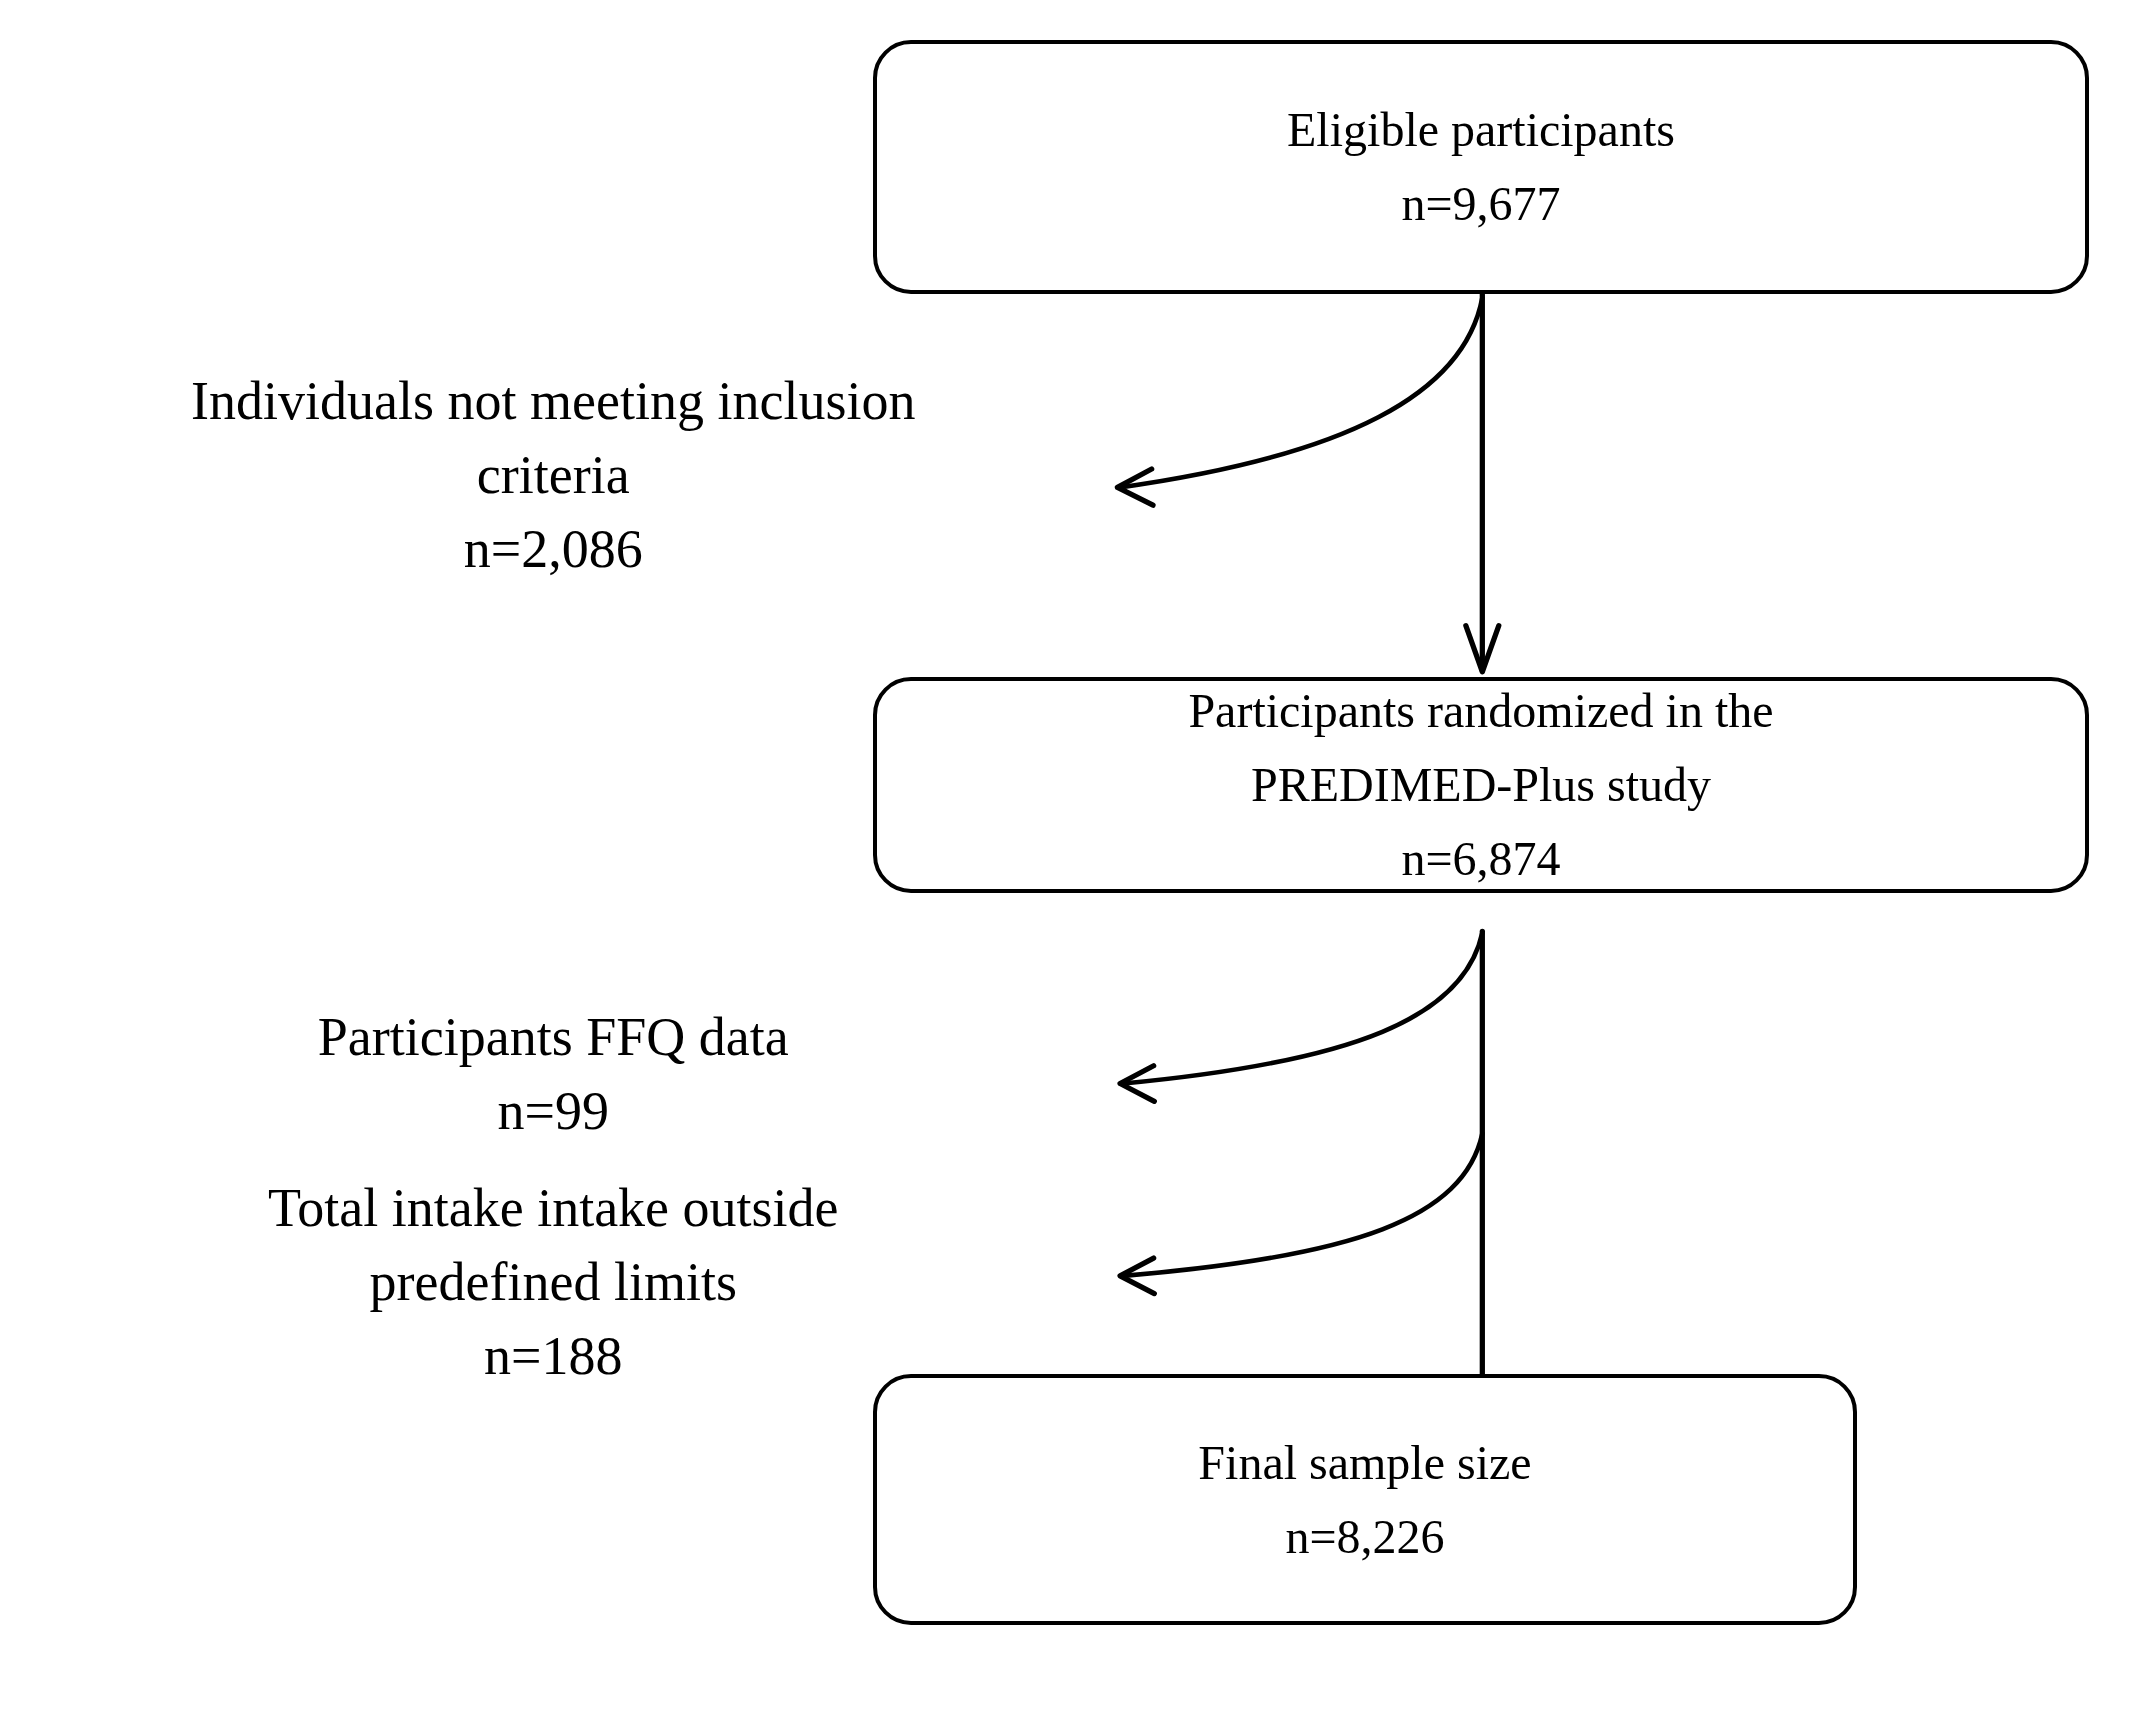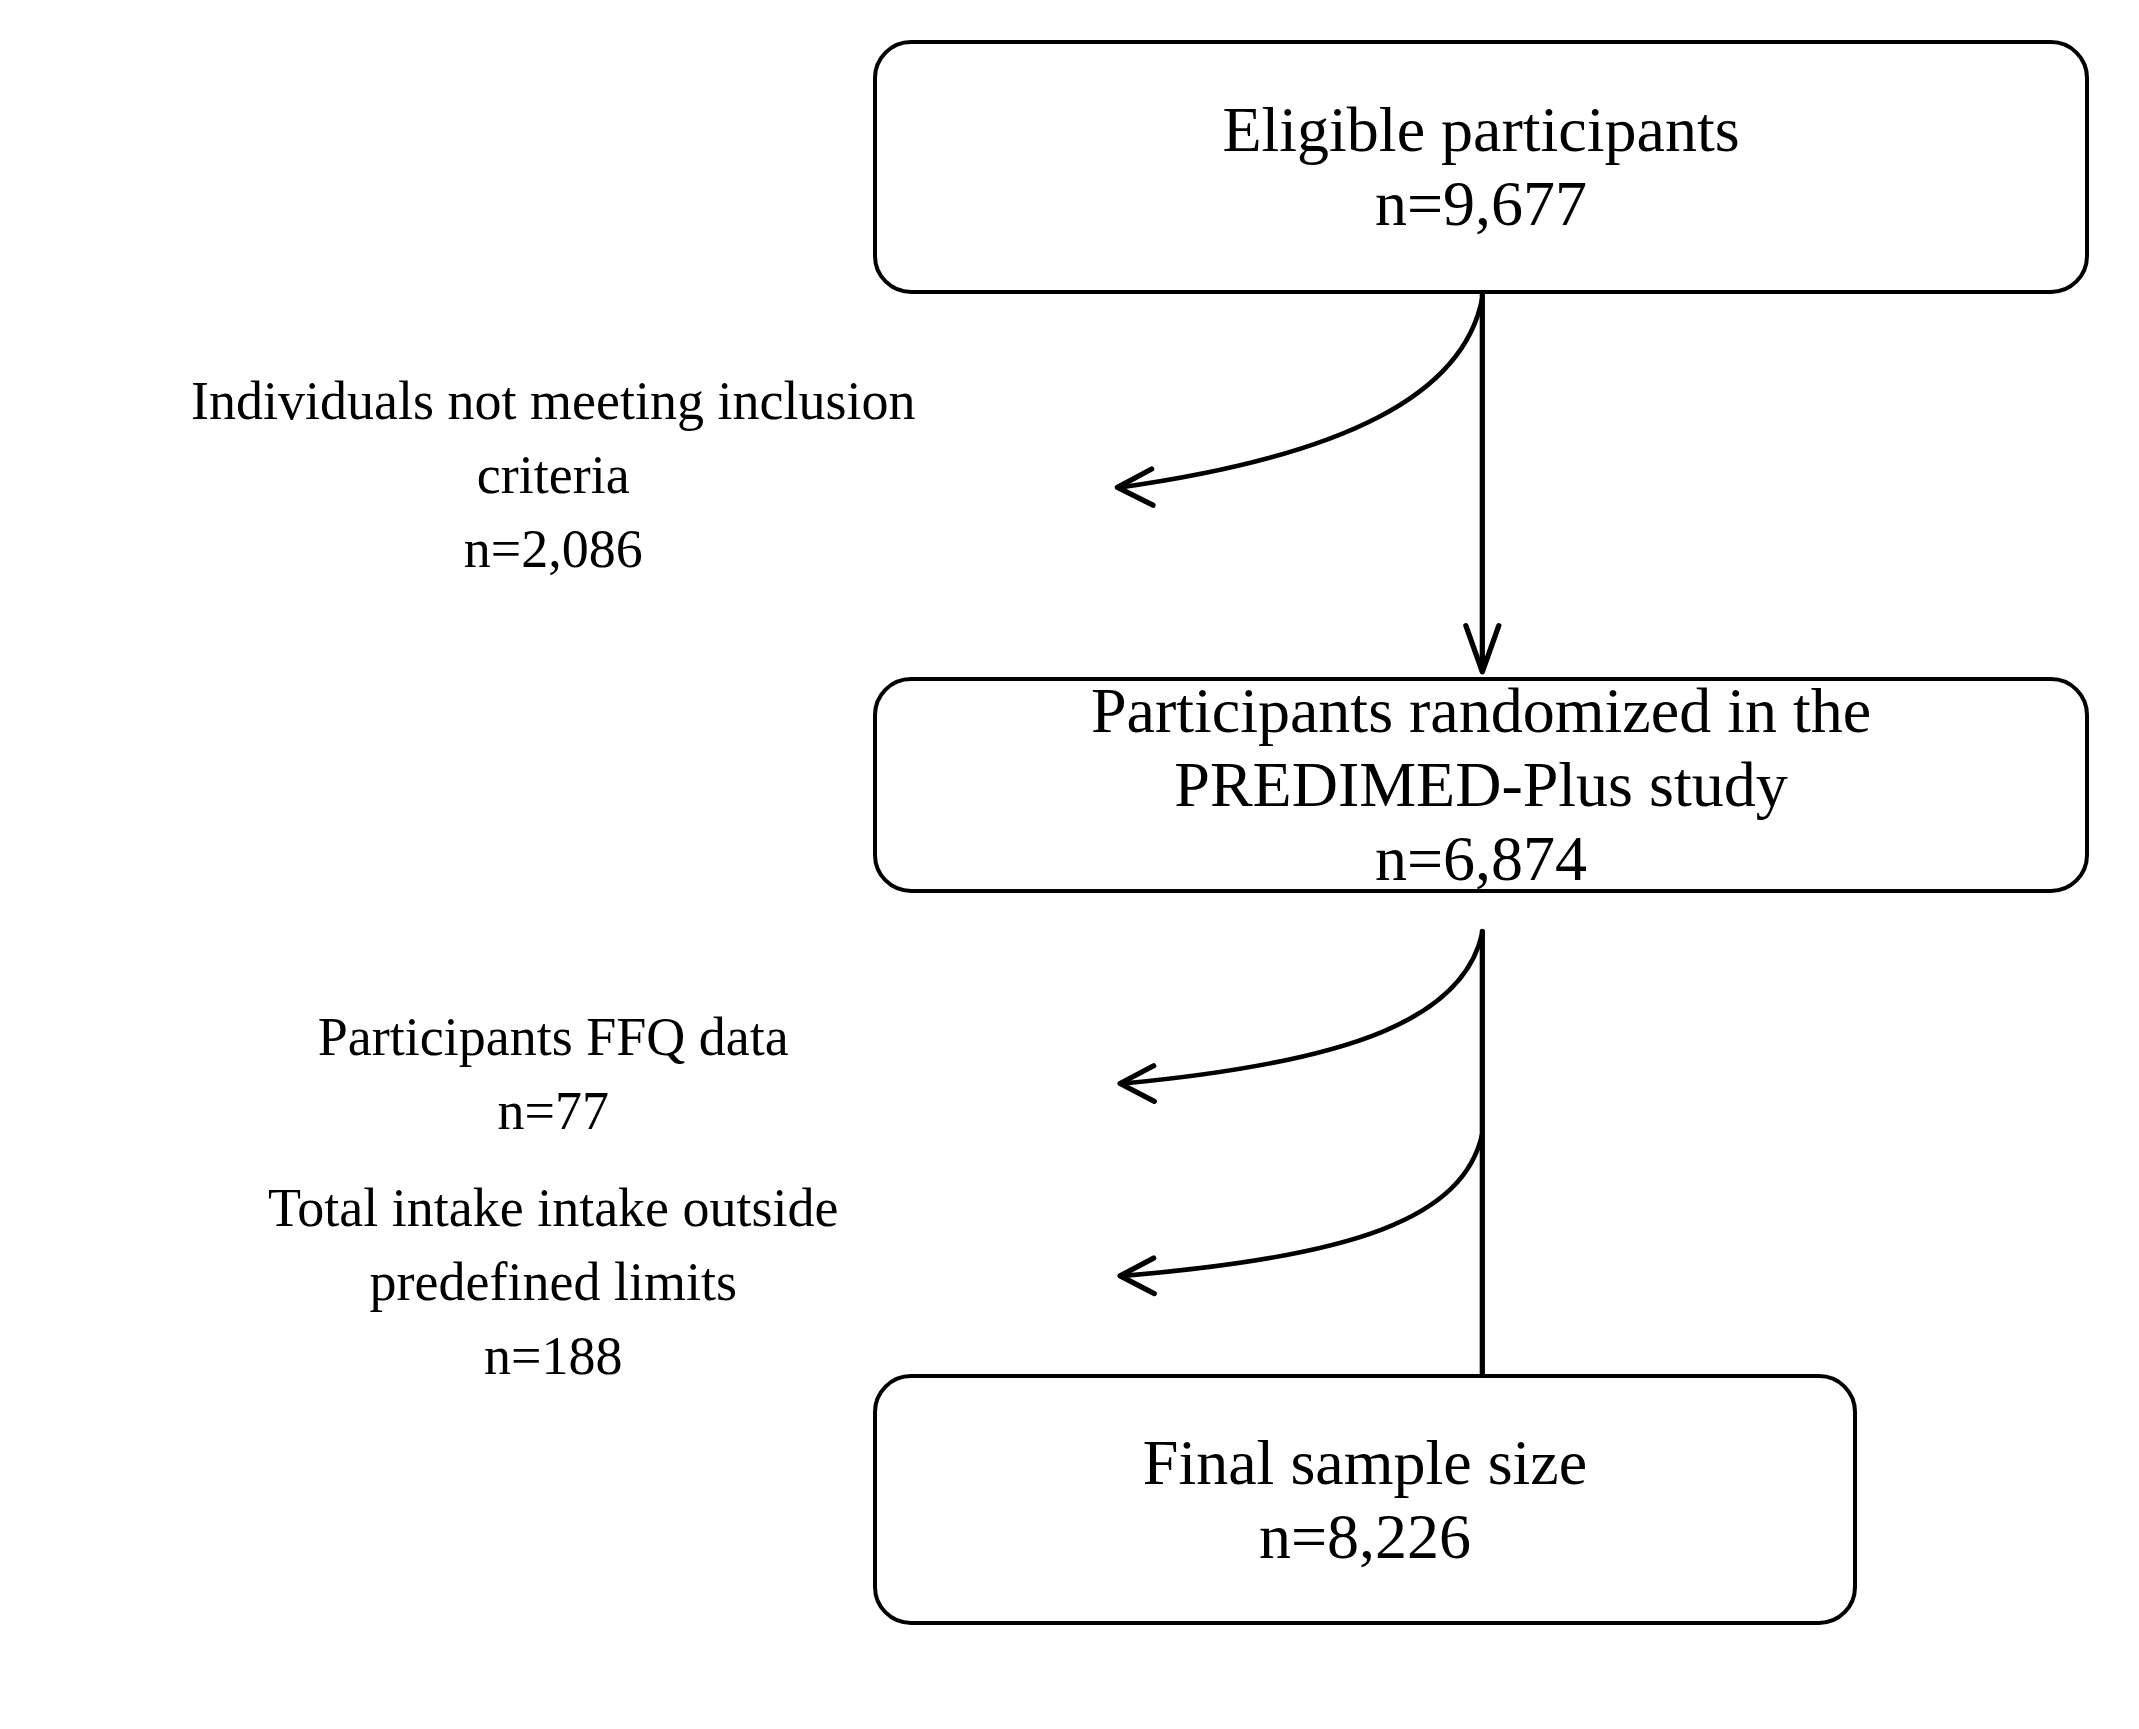--- a/index.html
+++ b/index.html
@@ -36,21 +36,21 @@
     position: absolute;
     box-sizing: border-box;
     border: 4px solid #000000;
     border-radius: 38px;
     background: #ffffff;
     display: flex;
     flex-direction: column;
     align-items: center;
     justify-content: center;
     text-align: center;
-    font-size: 64px;
+    font-size: 48px;
     line-height: 74px;
   }
   .box-1 { left: 873px; top: 40px;   width: 1216px; height: 254px; }
   .box-2 { left: 873px; top: 677px; width: 1216px; height: 216px; }
   .box-3 { left: 873px; top: 1374px; width: 984px; height: 251px; }
   .note {
     position: absolute;
     left: 5.3px;
     width: 1096px;
     text-align: center;
@@ -104,21 +104,21 @@
   </div>
 
   <div class="note note-1">
     <div class="label">Individuals not meeting inclusion
 criteria</div>
     <div class="count">n=2,086</div>
   </div>
 
   <div class="note note-2">
     <div class="label">Participants FFQ data</div>
-    <div class="count">n=77</div>
+    <div class="count">n=99</div>
   </div>
 
   <div class="note note-3">
     <div class="label">Total intake intake outside
 predefined limits</div>
     <div class="count">n=188</div>
   </div>
 
 </div>
 

